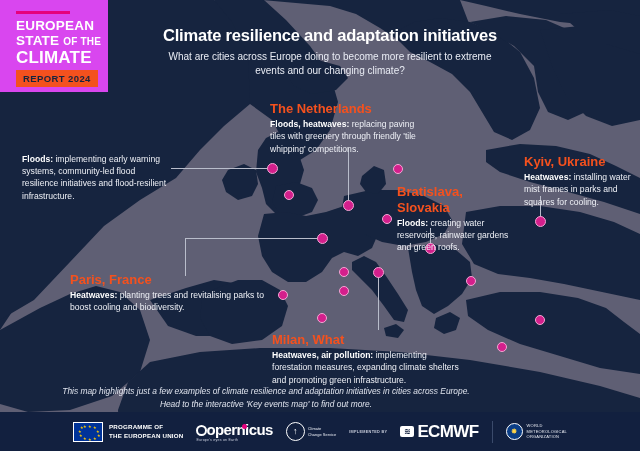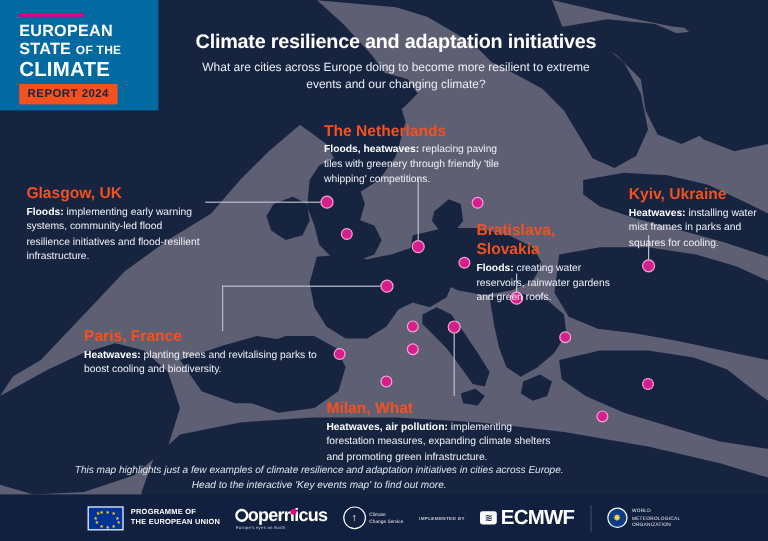--- a/index.html
+++ b/index.html
@@ -9,22 +9,22 @@
     font-family:"Liberation Sans","DejaVu Sans",sans-serif;
     -webkit-font-smoothing:antialiased;
   }
 
   
   #map-layer{position:absolute;left:0;top:0;width:640px;height:451px;}
   #map-layer svg{display:block;width:640px;height:451px;}
 
   
   #brand{
-    position:absolute;left:0;top:0;width:132px;height:92px;
-    background:#0369a1;z-index:6;
+    position:absolute;left:0;top:0;width:108px;height:92px;
+    background:#d946ef;z-index:6;
   }
   #brand .accent-rule{
     position:absolute;left:16px;top:11px;width:54px;height:3px;background:#e6007e;
   }
   #brand .line{
     position:absolute;left:16px;color:#ffffff;font-weight:bold;letter-spacing:.2px;
     line-height:1;white-space:nowrap;
   }
   #brand .l1{top:19px;font-size:13.5px;}
   #brand .l2{top:34px;font-size:13.5px;}
@@ -257,21 +257,20 @@
   <div class="dot" style="left:317px;top:313px;width:10px;height:10px;"></div>
   <div class="dot" style="left:535px;top:315px;width:10px;height:10px;"></div>
   <div class="dot" style="left:497px;top:342px;width:10px;height:10px;"></div>
 
   <div class="callout" id="co-netherlands">
     <p class="city">The Netherlands</p>
     <p class="body"><b>Floods, heatwaves:</b><span> replacing paving tiles with greenery through friendly 'tile whipping' competitions.</span></p>
   </div>
 
   <div class="callout" id="co-glasgow">
-    <p class="city">Glasgow, UK</p>
     <p class="body"><b>Floods:</b><span> implementing early warning systems, community-led flood resilience initiatives and flood-resilient infrastructure.</span></p>
   </div>
 
   <div class="callout" id="co-bratislava">
     <p class="city">Bratislava, Slovakia</p>
     <p class="body"><b>Floods:</b><span> creating water reservoirs, rainwater gardens and green roofs.</span></p>
   </div>
 
   <div class="callout" id="co-kyiv">
     <p class="city">Kyiv, Ukraine</p>

